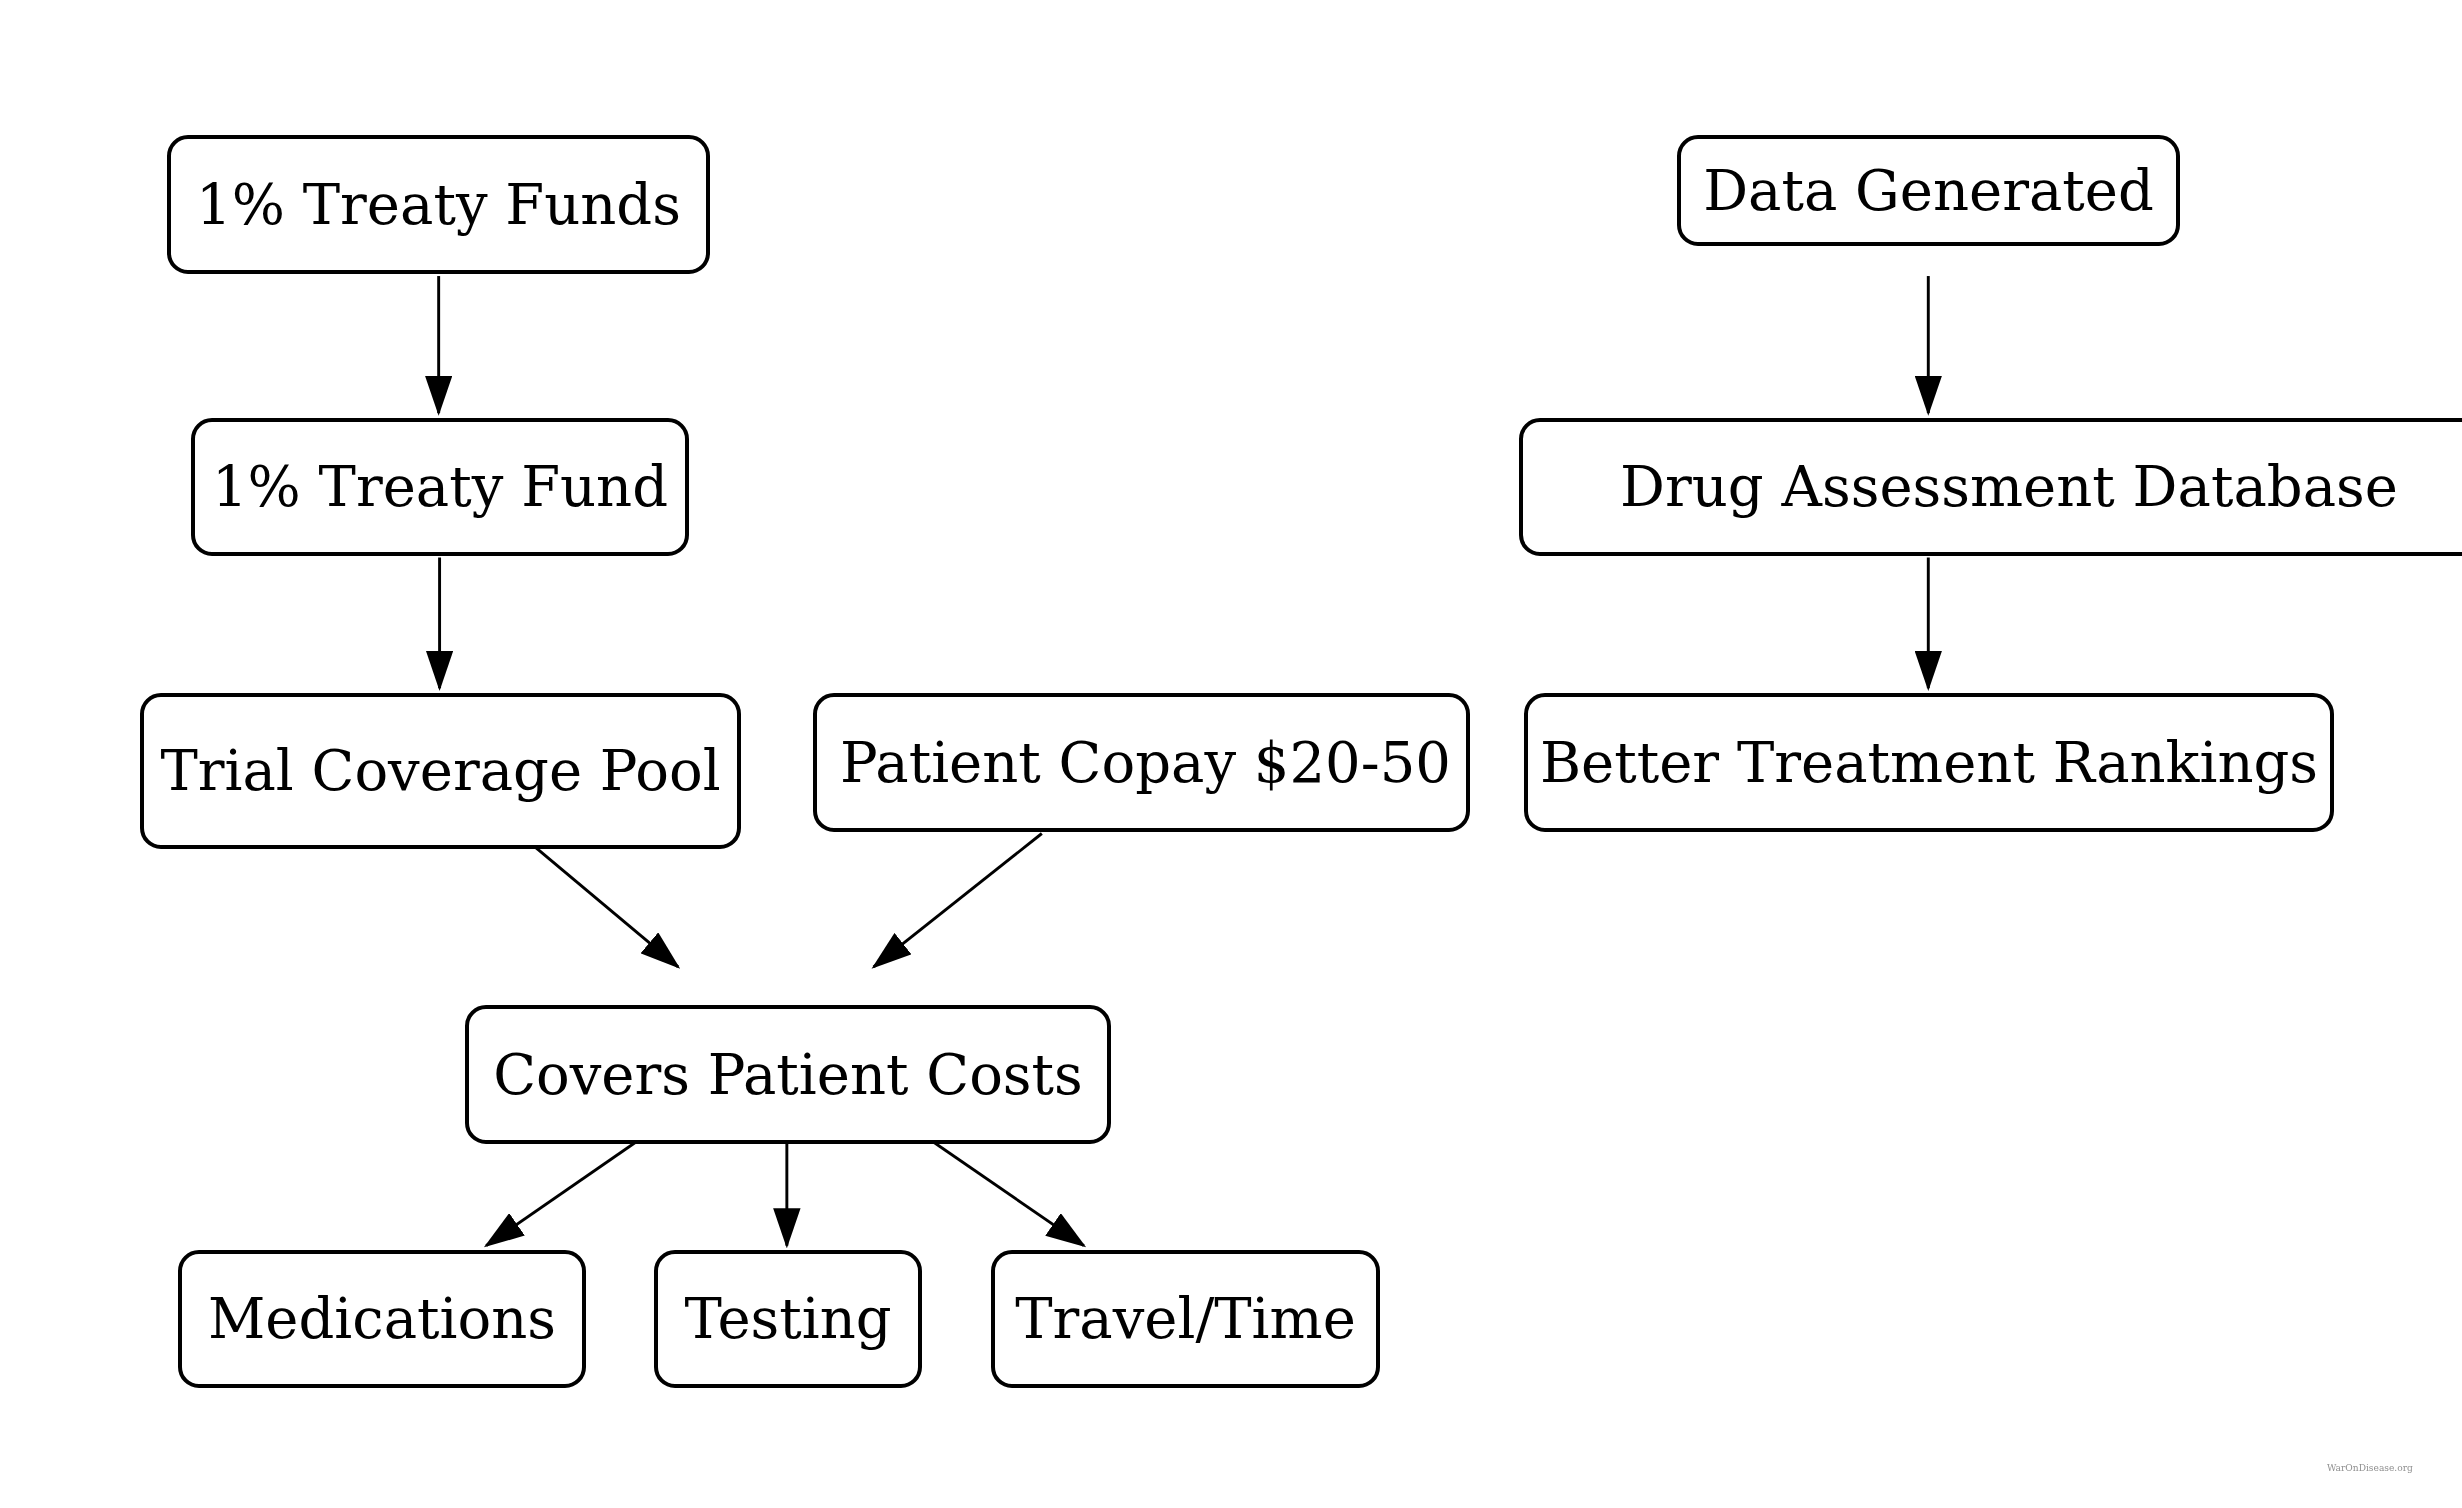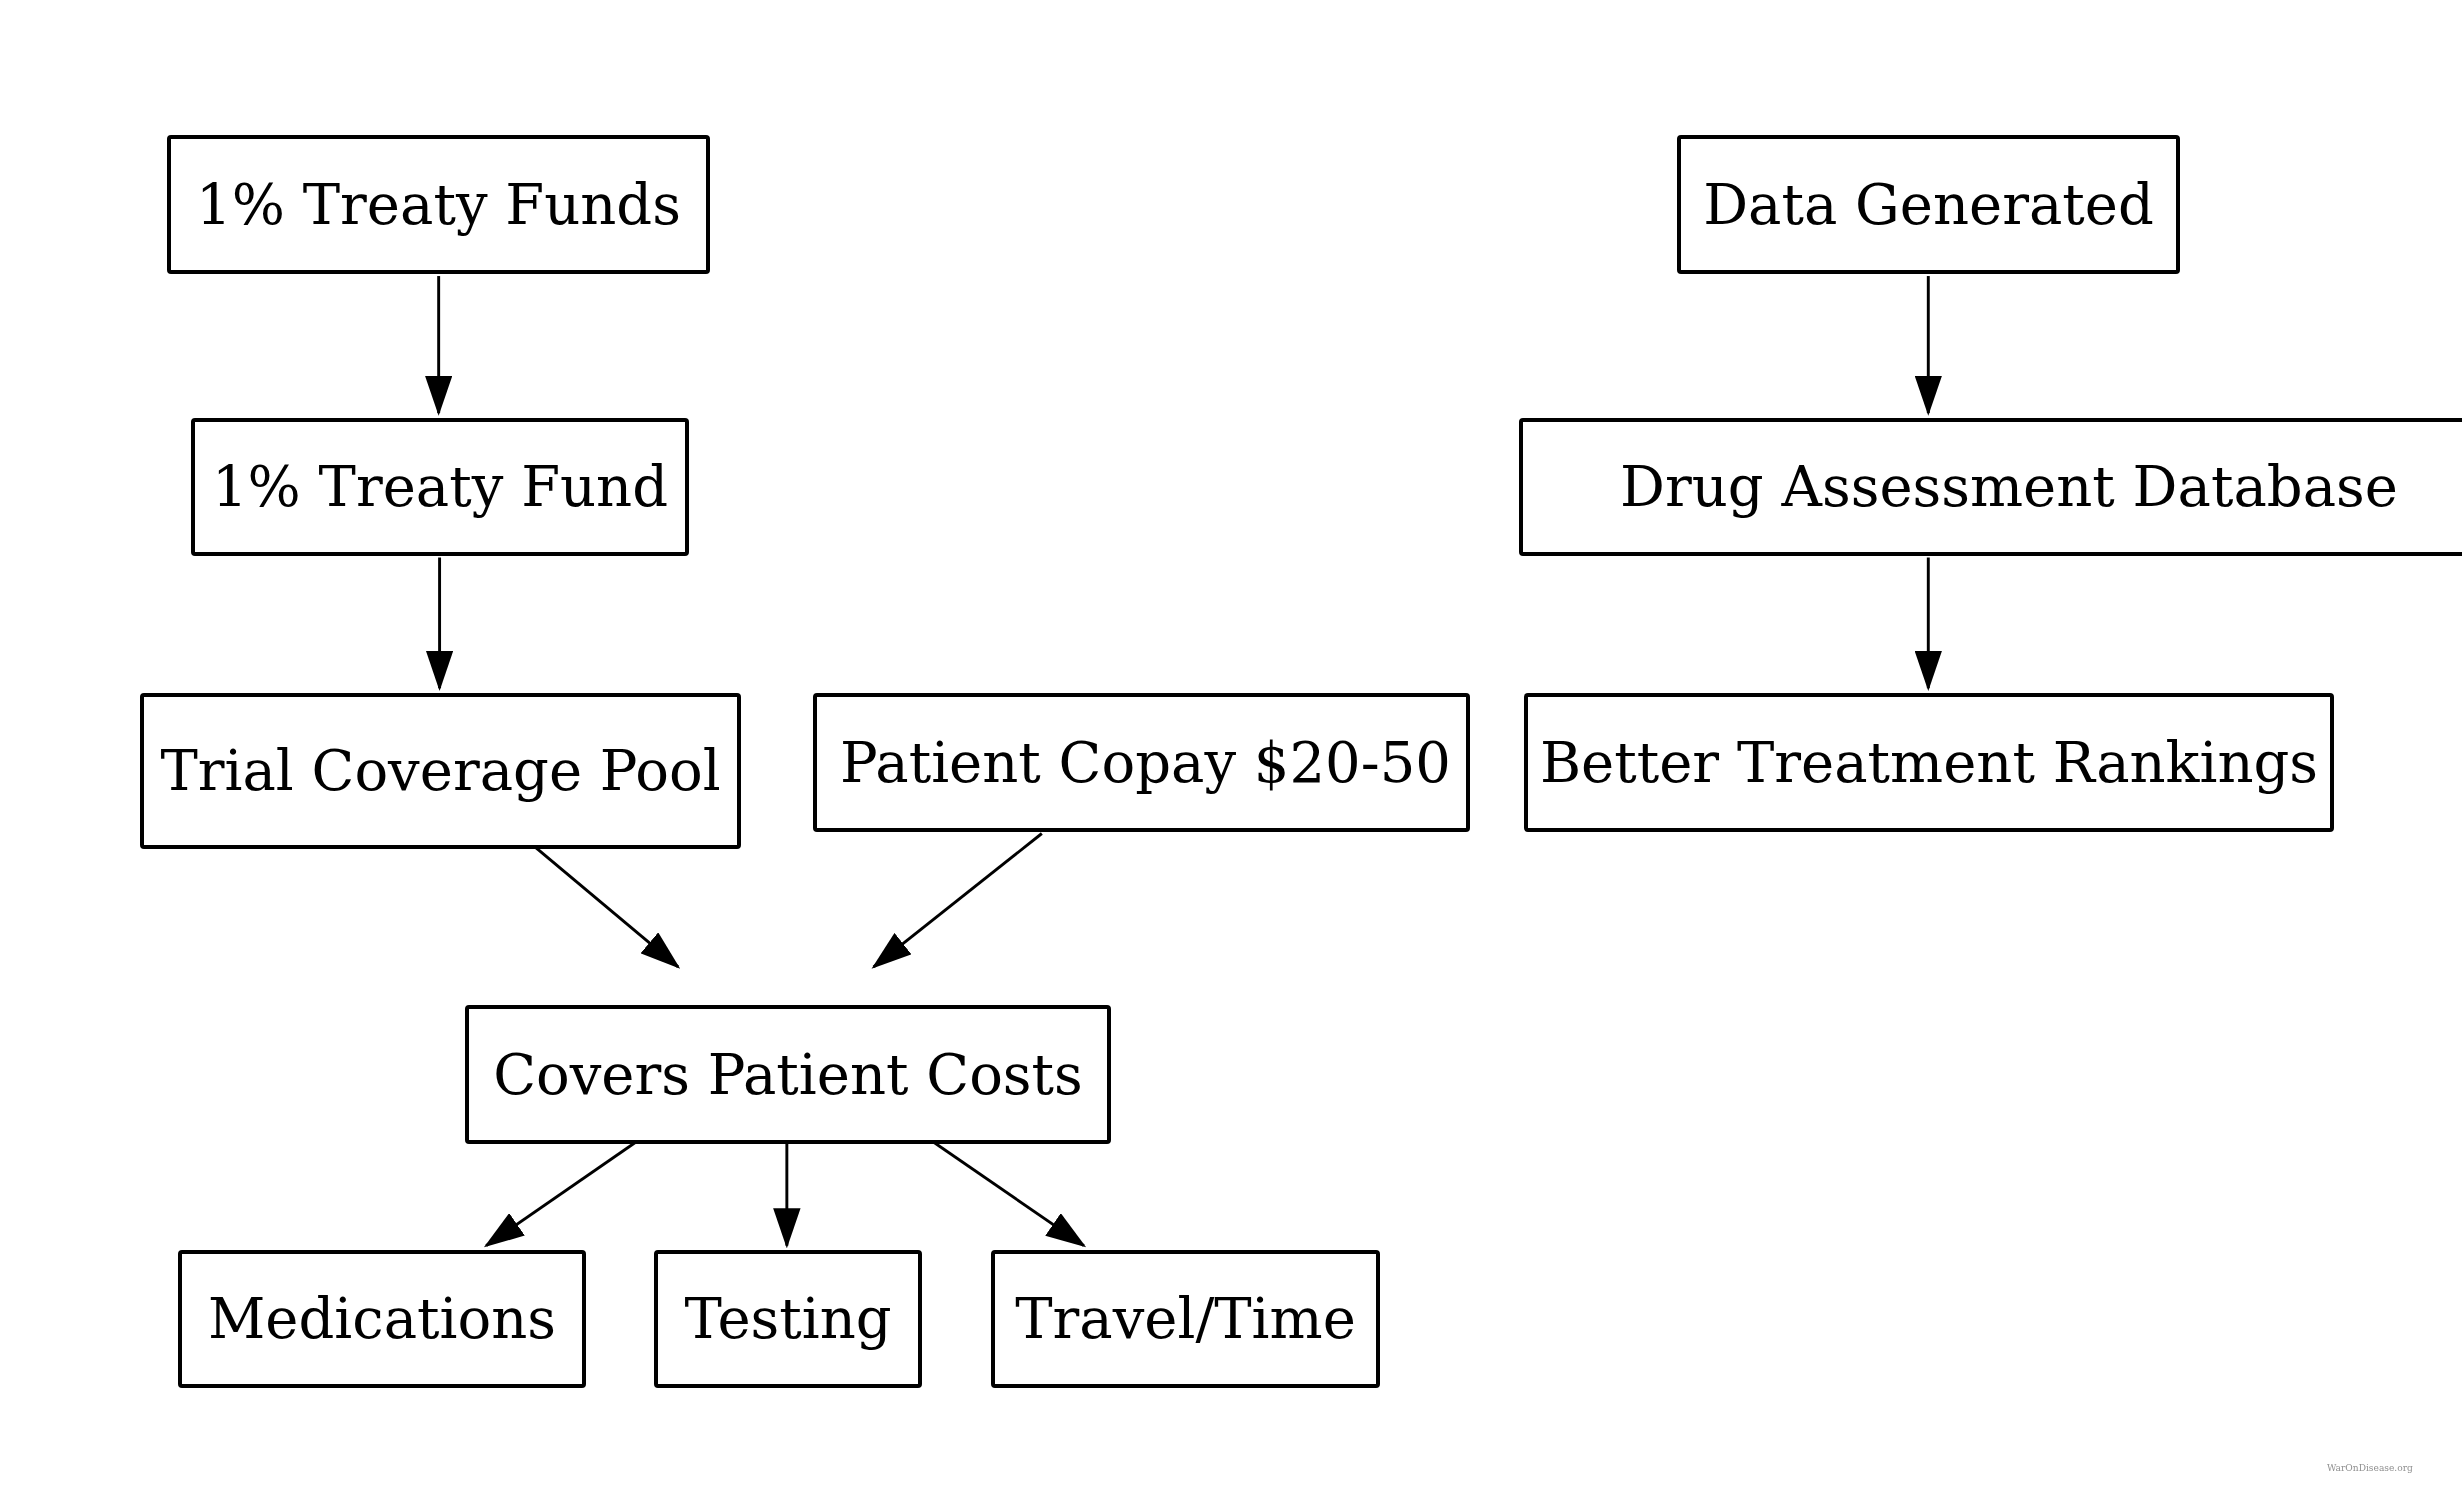--- a/index.html
+++ b/index.html
@@ -23,42 +23,42 @@
     height: 1508px;
   }
   .edges line {
     stroke: #000000;
     stroke-width: 3.2;
   }
   .node {
     position: absolute;
     box-sizing: border-box;
     border: 4.1px solid #000000;
-    border-radius: 4px;
+    border-radius: 21px;
     background: #ffffff;
     color: #000000;
     font-size: 56px;
     line-height: 1;
     display: flex;
     align-items: center;
     justify-content: center;
     white-space: nowrap;
     text-align: center;
   }
   
   #n-treaty-funds            { left: 167px;  top: 135px;  width: 543px; height: 139px; }
   #n-treaty-fund             { left: 191px;  top: 418px;  width: 498px; height: 138px; }
   #n-trial-coverage-pool     { left: 140px;  top: 693px;  width: 601px; height: 156px; }
   #n-patient-copay           { left: 813px;  top: 693px;  width: 657px; height: 139px; padding-left: 8px; }
   #n-covers-patient-costs    { left: 465px;  top: 972px; width: 646px; height: 139px; margin-top: 33px; }
   #n-medications             { left: 178px;  top: 1250px; width: 408px; height: 138px; }
   #n-testing                 { left: 654px;  top: 1250px; width: 268px; height: 138px; }
   #n-travel-time             { left: 991px; top: 1250px; width: 389px; height: 138px; }
   
-  #n-data-generated          { left: 1677px; top: 135px;  width: 503px; height: 139px; }
+  #n-data-generated          { left: 1677px; top: 135px;  width: 503px; height: 111px; }
   #n-drug-assessment-db      { left: 1519px; top: 418px;  width: 980px; height: 138px; }
   #n-better-treatment-ranks  { left: 1524px; top: 693px;  width: 810px; height: 139px; }
 
   .watermark {
     position: absolute;
     left: 2327px;
     top: 1464px;
     font-size: 9.1px;
     line-height: 1;
     color: #909090;

